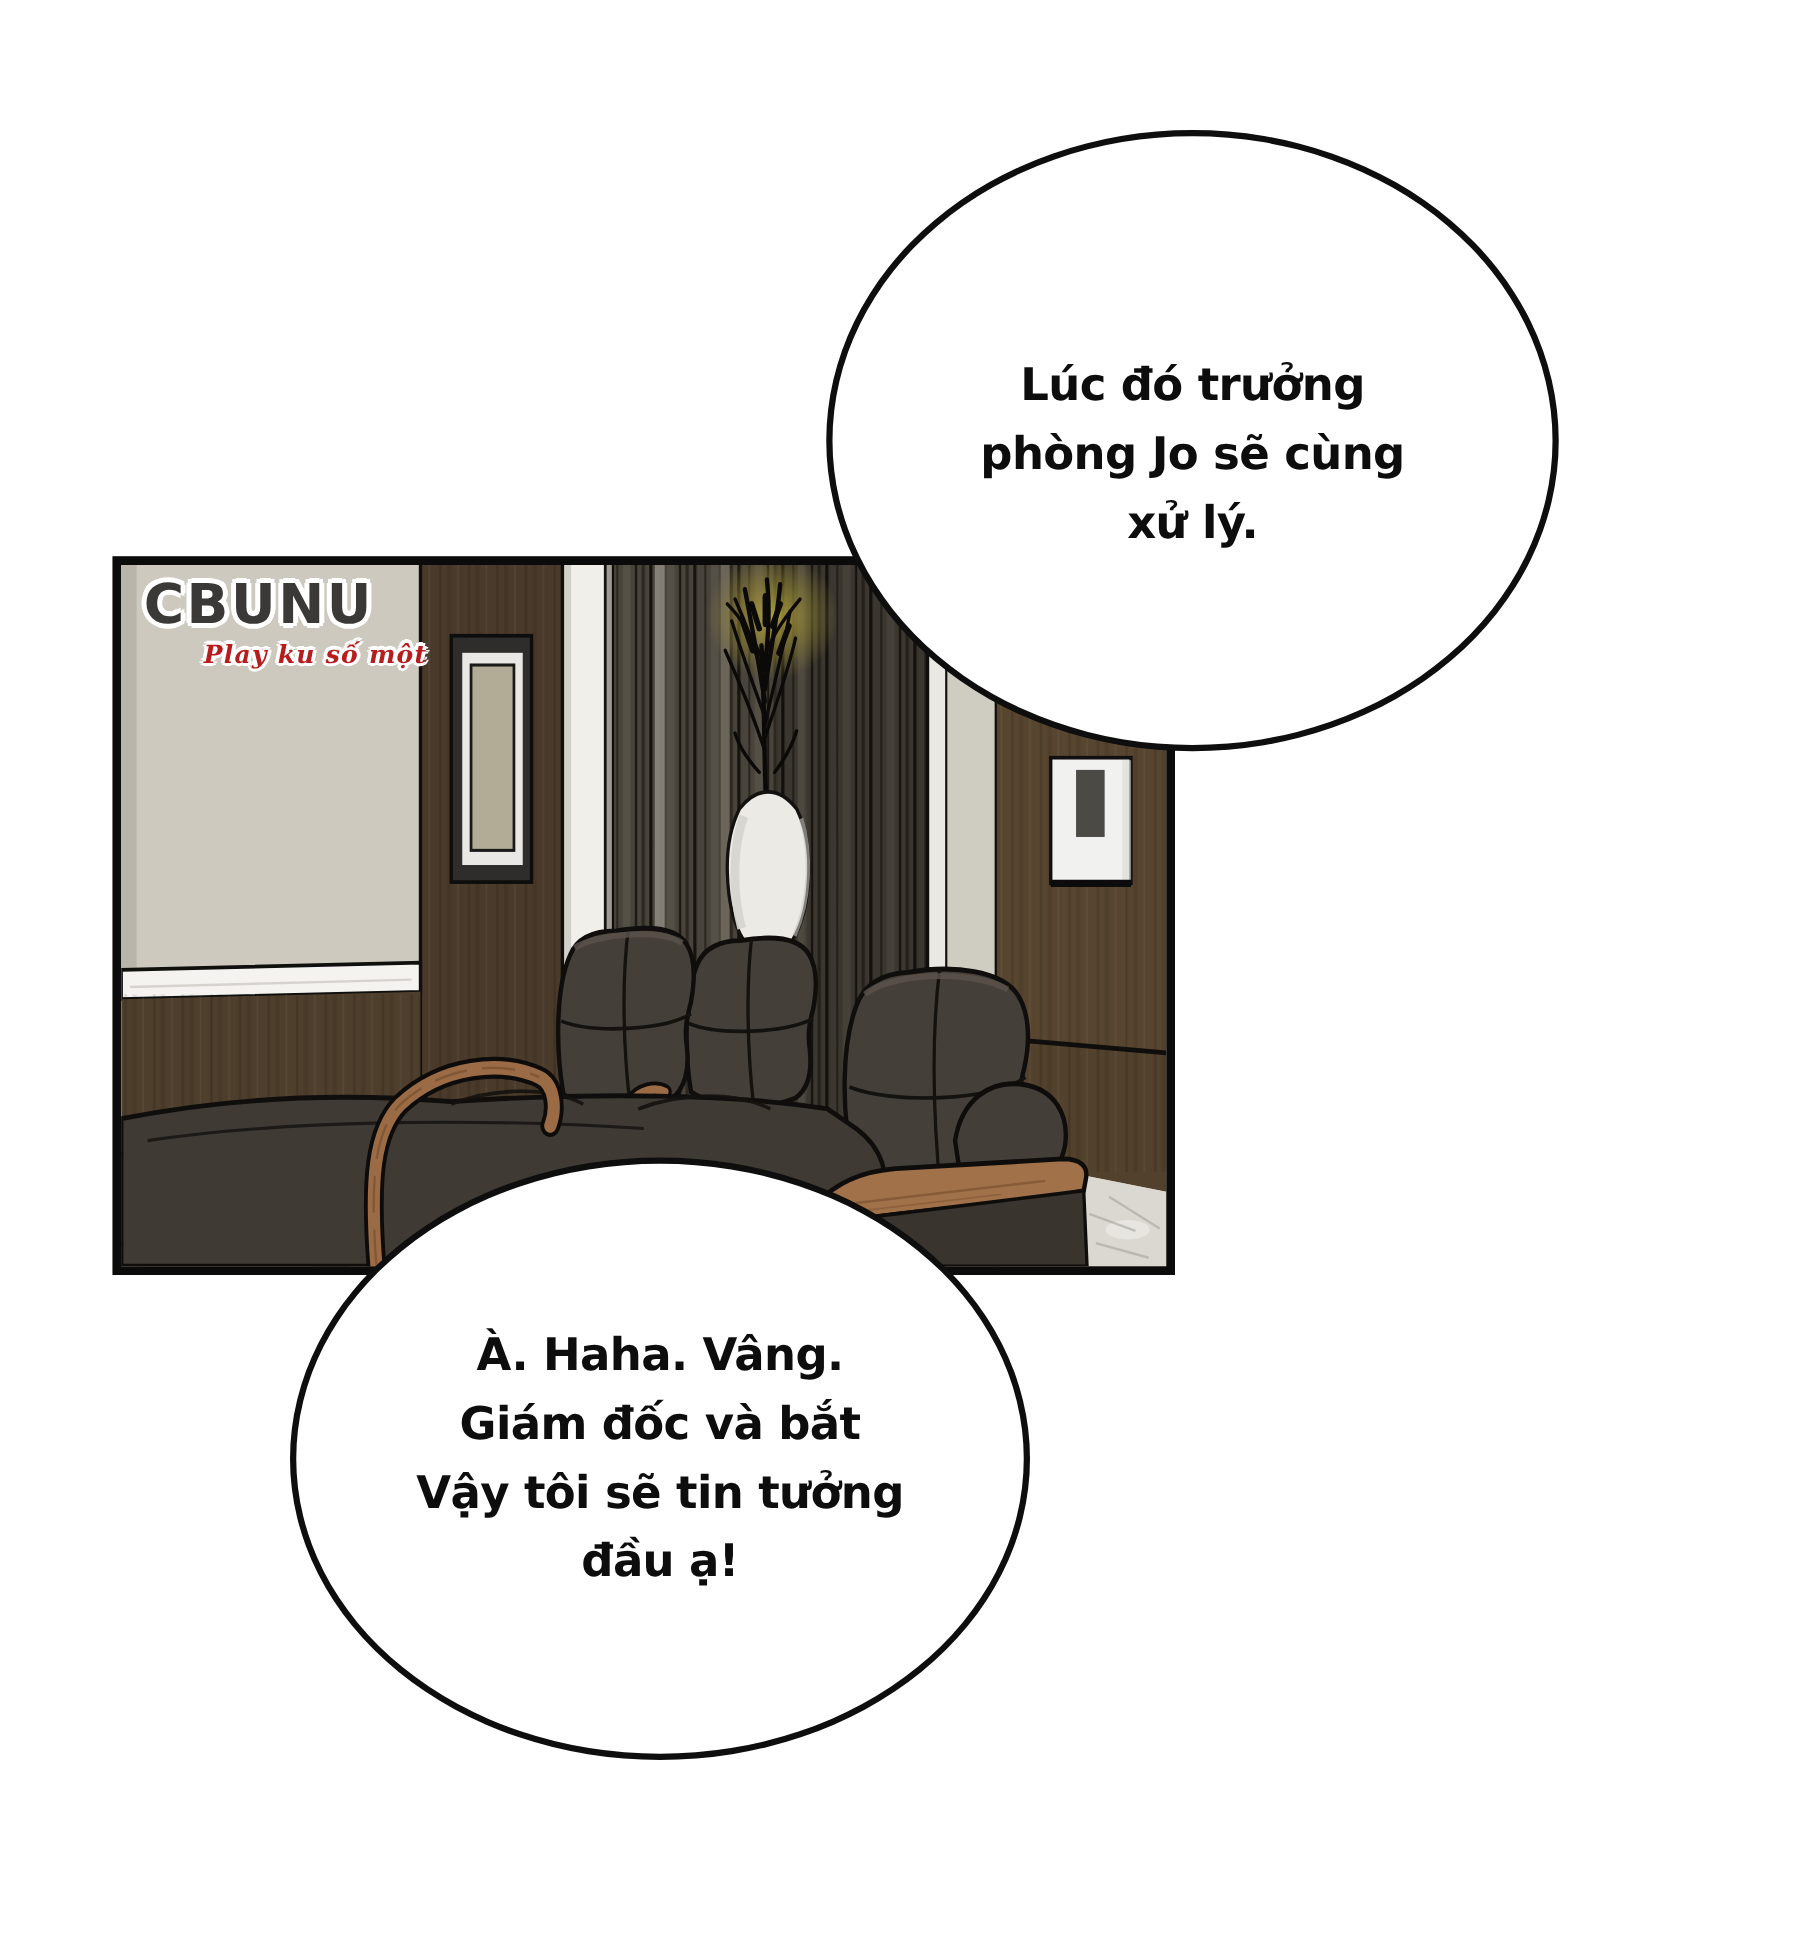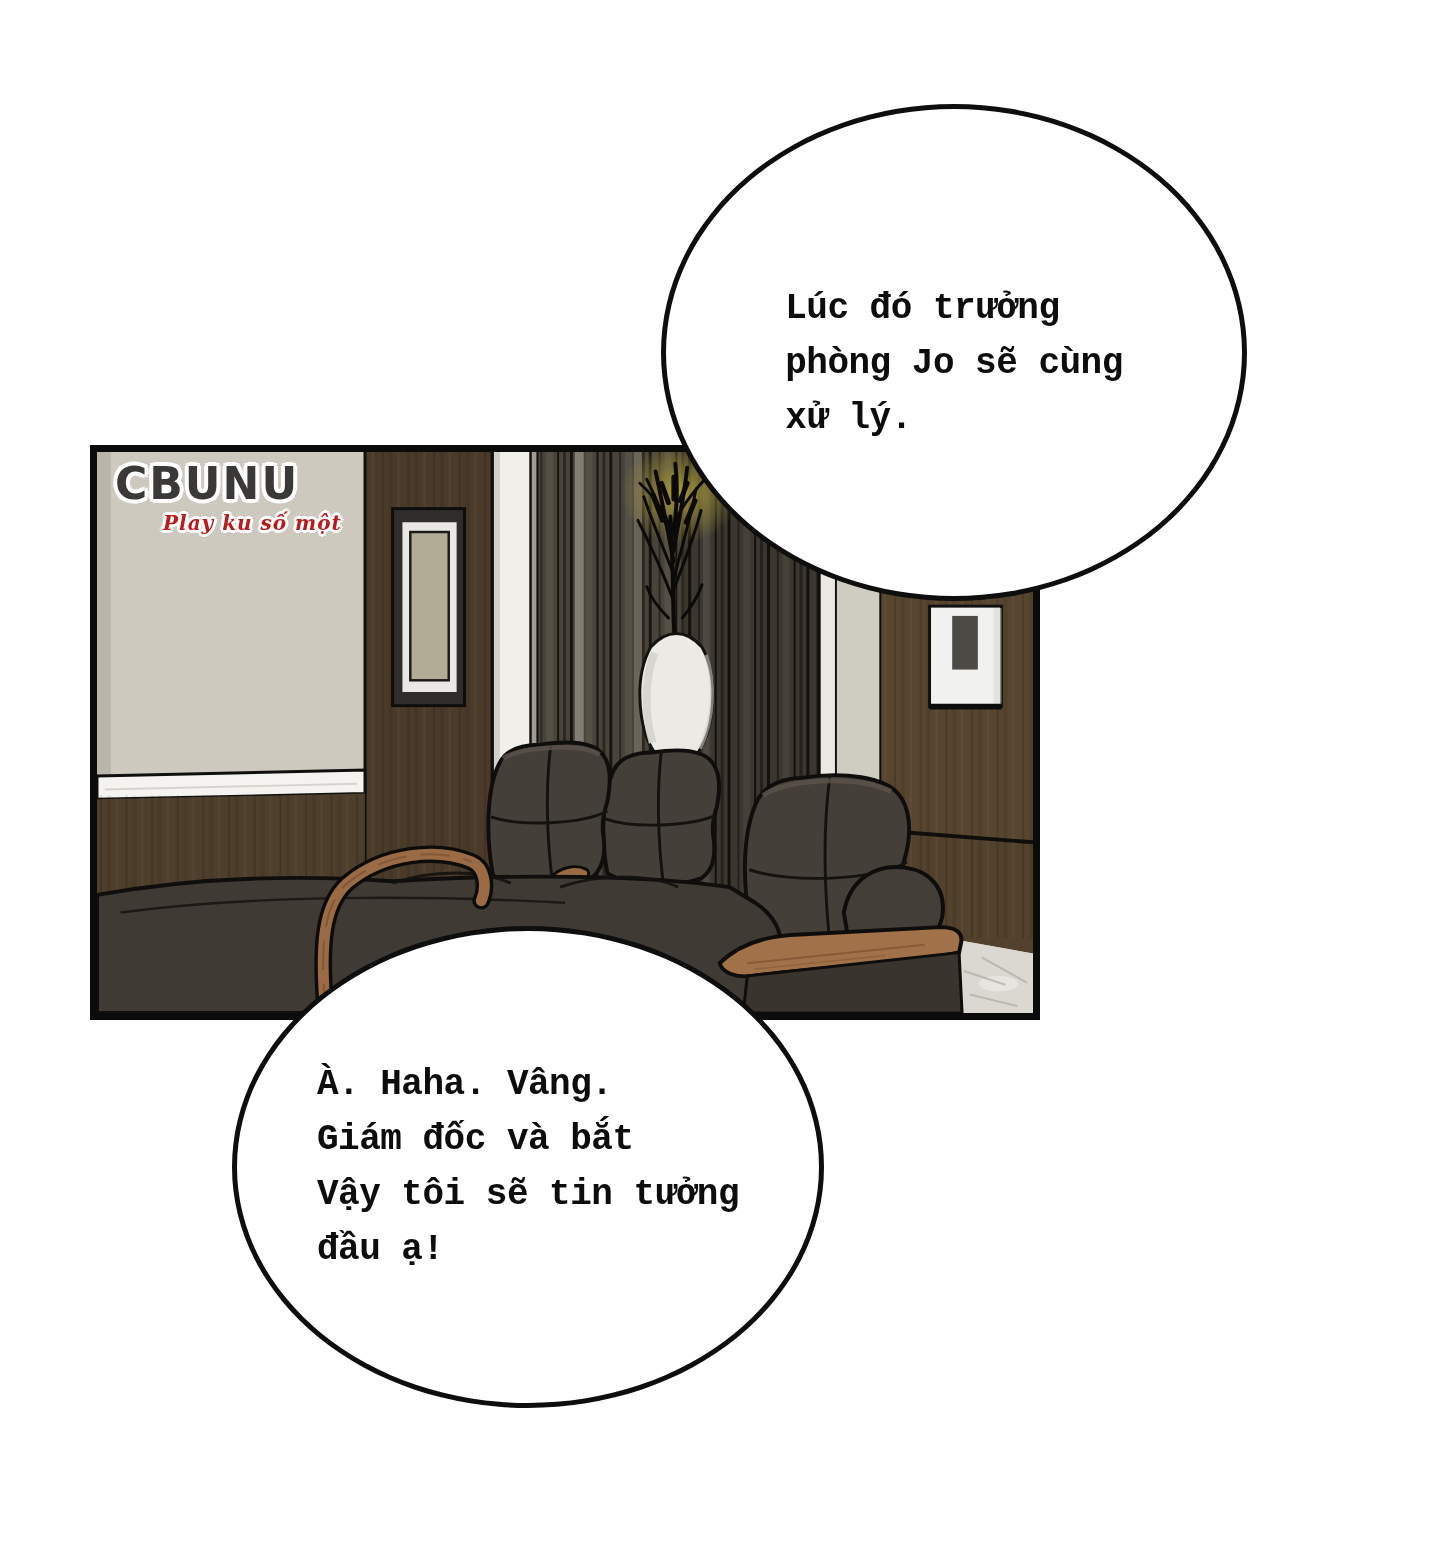--- a/index.html
+++ b/index.html
@@ -1,34 +1,34 @@
 <!DOCTYPE html>
 <html><head>
 <meta charset="utf-8">
 <style>
   html,body{margin:0;padding:0;background:#ffffff;}
   .canvas{position:relative;width:1440px;height:1558px;background:#ffffff;overflow:hidden;
           font-family:"DejaVu Sans","Liberation Sans",sans-serif;}
-  .panel{position:absolute;left:90px;top:445px;width:950px;height:575px;
+  .panel{position:absolute;left:90px;top:445px;width:850px;height:575px;
          border:7px solid #0b0b0b;box-sizing:border-box;background:#cdc9bf;}
   .panel svg{position:absolute;left:0;top:0;width:100%;height:100%;display:block;}
   .watermark{position:absolute;left:18px;top:6px;width:300px;pointer-events:none;}
   .wm-brand{font-size:44px;font-weight:bold;letter-spacing:2px;color:#3b3937;
     text-shadow:-3px -3px 0 #fff,3px -3px 0 #fff,-3px 3px 0 #fff,3px 3px 0 #fff,
                 0 -4px 0 #fff,0 4px 0 #fff,-4px 0 0 #fff,4px 0 0 #fff;}
   .wm-tagline{margin-left:48px;margin-top:2px;font-family:"DejaVu Serif","Liberation Serif",serif;
     font-style:italic;font-weight:bold;font-size:20px;letter-spacing:1px;color:#b91c1c;
     text-shadow:-2px -2px 0 #fff,2px -2px 0 #fff,-2px 2px 0 #fff,2px 2px 0 #fff,
                 0 -3px 0 #fff,0 3px 0 #fff,-3px 0 0 #fff,3px 0 0 #fff;}
   .bubble{position:absolute;background:#ffffff;border:5px solid #0e0e0e;border-radius:50%;
           box-sizing:border-box;display:flex;align-items:center;justify-content:center;}
   .bubble-top{left:661px;top:104px;width:586px;height:497px;padding-top:22px;}
   .bubble-bottom{left:232px;top:926px;width:592px;height:482px;}
-  .btext{margin:0;text-align:left;font-weight:bold;font-size:36px;line-height:55px;
-         color:#0d0d0d;letter-spacing:-0.5px;font-family:Liberation Mono, monospace;}
+  .btext{margin:0;text-align:center;font-weight:bold;font-size:36px;line-height:55px;
+         color:#0d0d0d;letter-spacing:-0.5px;}
   .btext span{display:block;}
 </style>
 </head>
 <body>
 
 <div class="canvas">
 
   <div class="panel">
     <svg viewBox="0 0 950 575" preserveAspectRatio="none">
       <defs>

